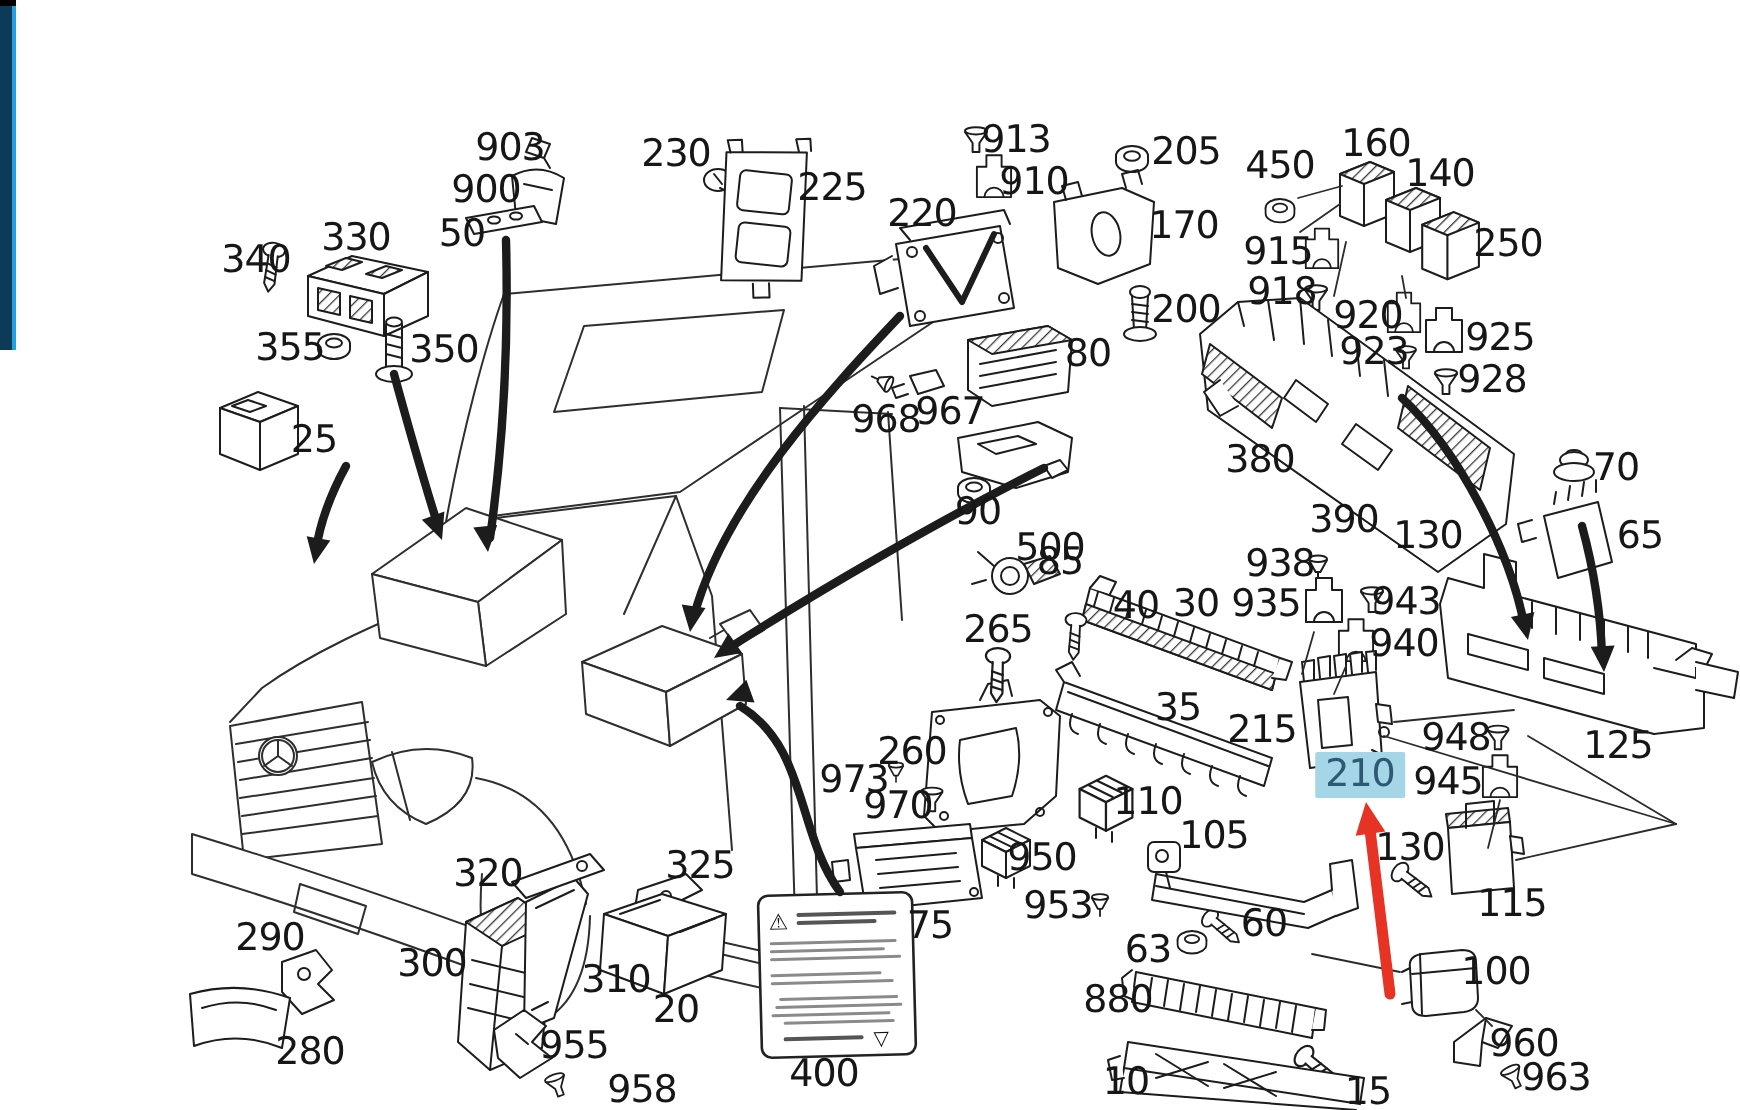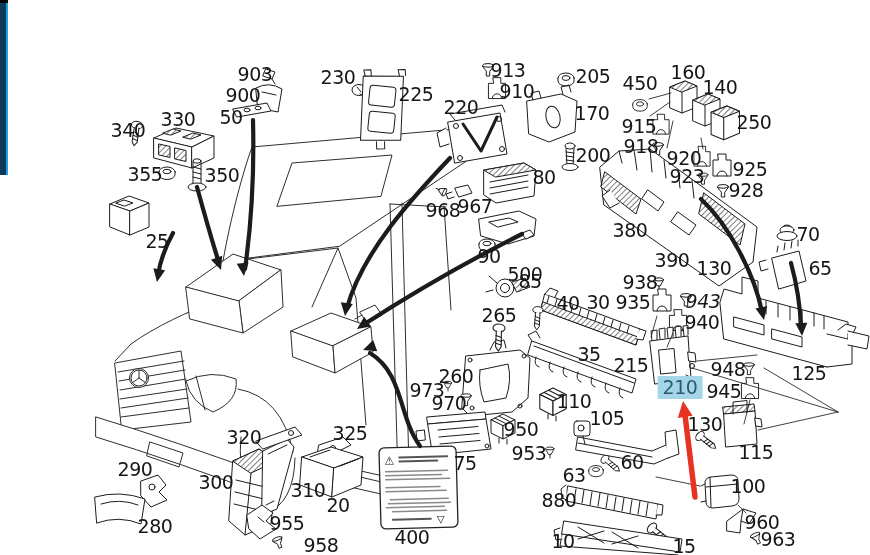--- a/index.html
+++ b/index.html
@@ -392,21 +392,21 @@
   </svg>
 
   <div id="labels-layer">
       <span class="plbl" style="left: 255px; top: 75px;">903</span>
       <span class="plbl" style="left: 243px; top: 96px;">900</span>
       <span class="plbl" style="left: 231px; top: 118px;">50</span>
       <span class="plbl" style="left: 178px; top: 120px;">330</span>
       <span class="plbl" style="left: 128px; top: 131px;">340</span>
       <span class="plbl" style="left: 145px; top: 175px;">355</span>
       <span class="plbl" style="left: 222px; top: 176px;">350</span>
-      <span class="plbl" style="left: 157px; top: 221px; margin-top: 21px;">25</span>
+      <span class="plbl" style="left: 157px; top: 221px;">25</span>
       <span class="plbl" style="left: 338px; top: 78px;">230</span>
       <span class="plbl" style="left: 416px; top: 95px;">225</span>
       <span class="plbl" style="left: 508px; top: 71px;">913</span>
       <span class="plbl" style="left: 517px; top: 92px;">910</span>
       <span class="plbl" style="left: 461px; top: 108px;">220</span>
       <span class="plbl" style="left: 593px; top: 77px;">205</span>
       <span class="plbl" style="left: 640px; top: 84px;">450</span>
       <span class="plbl" style="left: 688px; top: 73px;">160</span>
       <span class="plbl" style="left: 720px; top: 88px;">140</span>
       <span class="plbl" style="left: 754px; top: 123px;">250</span>
@@ -424,21 +424,21 @@
       <span class="plbl" style="left: 530px; top: 247px; margin-top: 35px;">85</span>
       <span class="plbl" style="left: 489px; top: 257px;">90</span>
       <span class="plbl" style="left: 525px; top: 275px;">500</span>
       <span class="plbl" style="left: 630px; top: 231px;">380</span>
       <span class="plbl" style="left: 672px; top: 261px;">390</span>
       <span class="plbl" style="left: 808px; top: 235px;">70</span>
       <span class="plbl" style="left: 820px; top: 269px;">65</span>
       <span class="plbl" style="left: 714px; top: 269px;">130</span>
       <span class="plbl" style="left: 640px; top: 283px;">938</span>
       <span class="plbl" style="left: 633px; top: 303px;">935</span>
-      <span class="plbl" style="left: 703px; top: 302px; font-style: italic;">943</span>
+      <span class="plbl" style="left: 703px; top: 302px;">943</span>
       <span class="plbl" style="left: 702px; top: 323px;">940</span>
       <span class="plbl" style="left: 598px; top: 303px;">30</span>
       <span class="plbl" style="left: 540px; top: 304px; margin-left: 28px;">40</span>
       <span class="plbl" style="left: 499px; top: 316px;">265</span>
       <span class="plbl" style="left: 589px; top: 355px;">35</span>
       <span class="plbl" style="left: 631px; top: 366px;">215</span>
       <span class="plbl" style="left: 456px; top: 377px;">260</span>
       <span class="plbl" style="left: 427px; top: 391px;">973</span>
       <span class="plbl" style="left: 449px; top: 404px;">970</span>
       <span class="plbl" style="left: 574px; top: 402px;">110</span>

